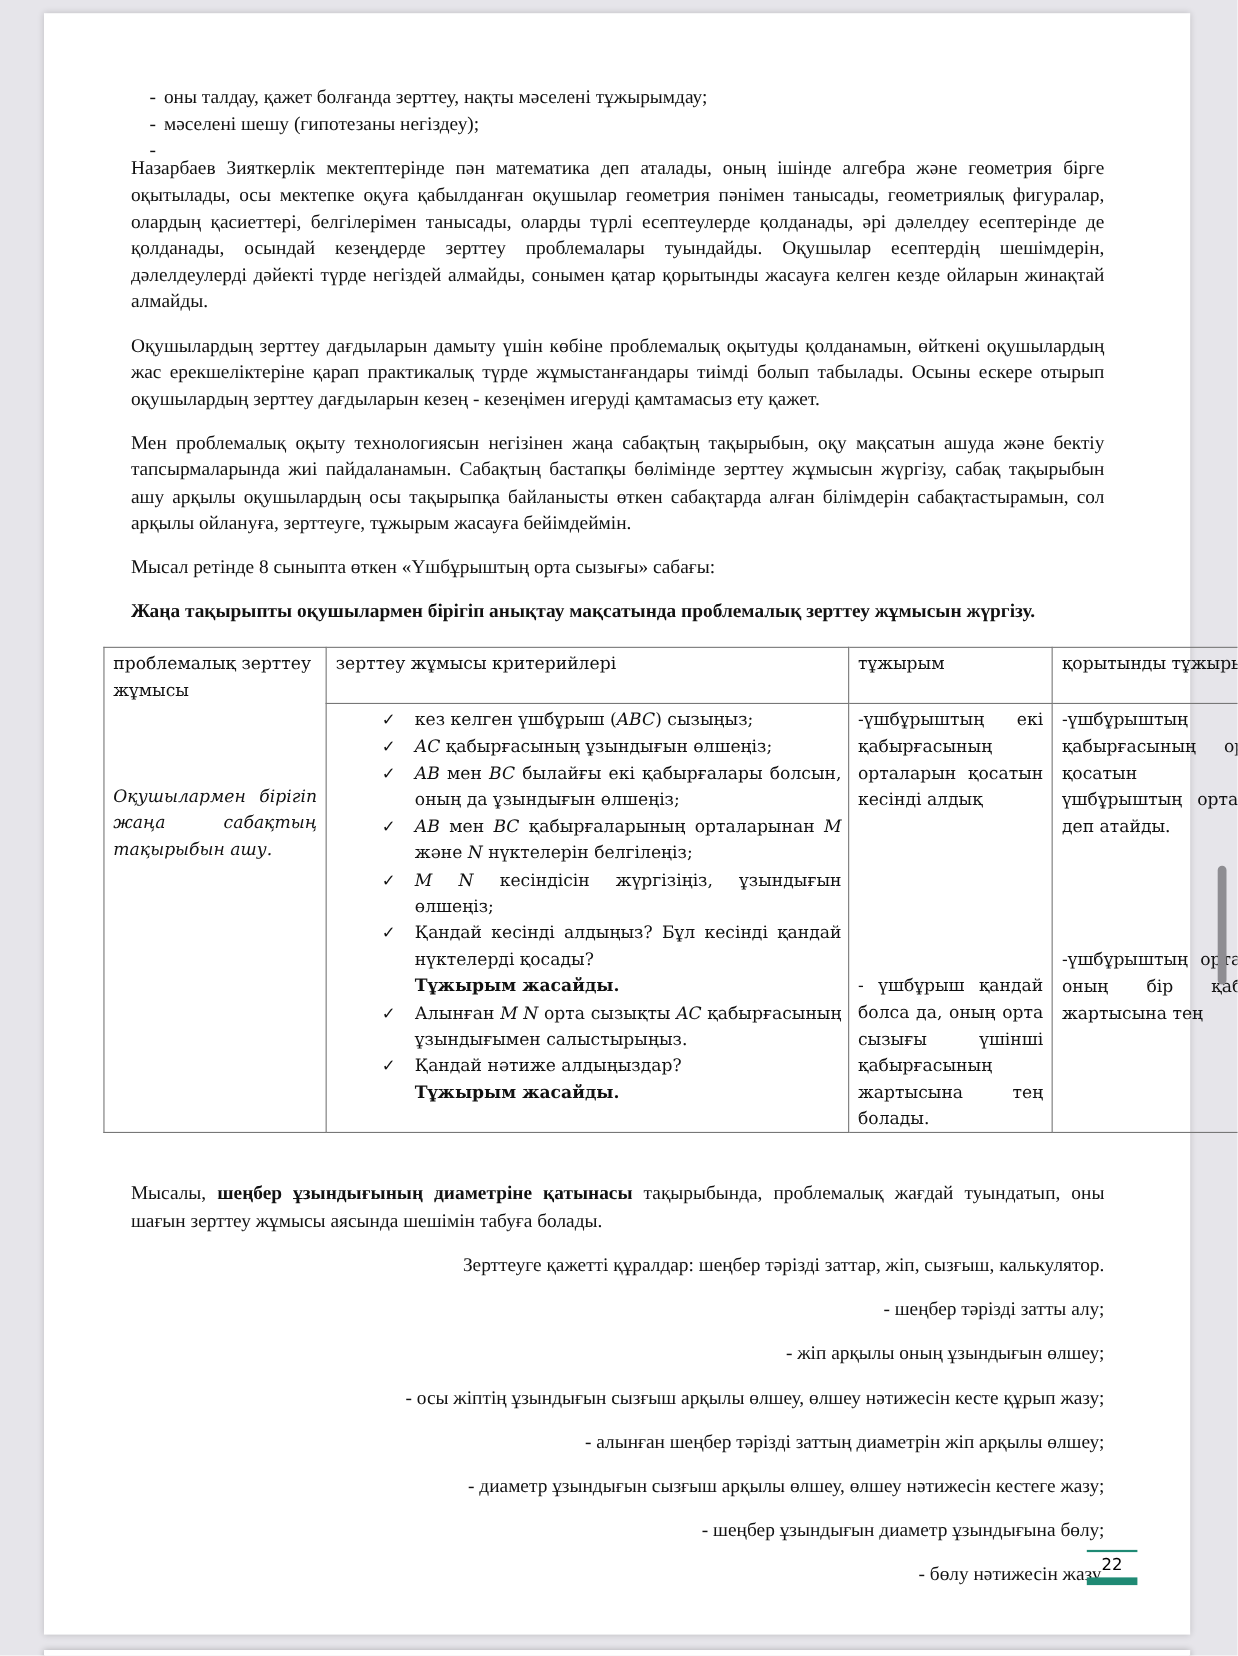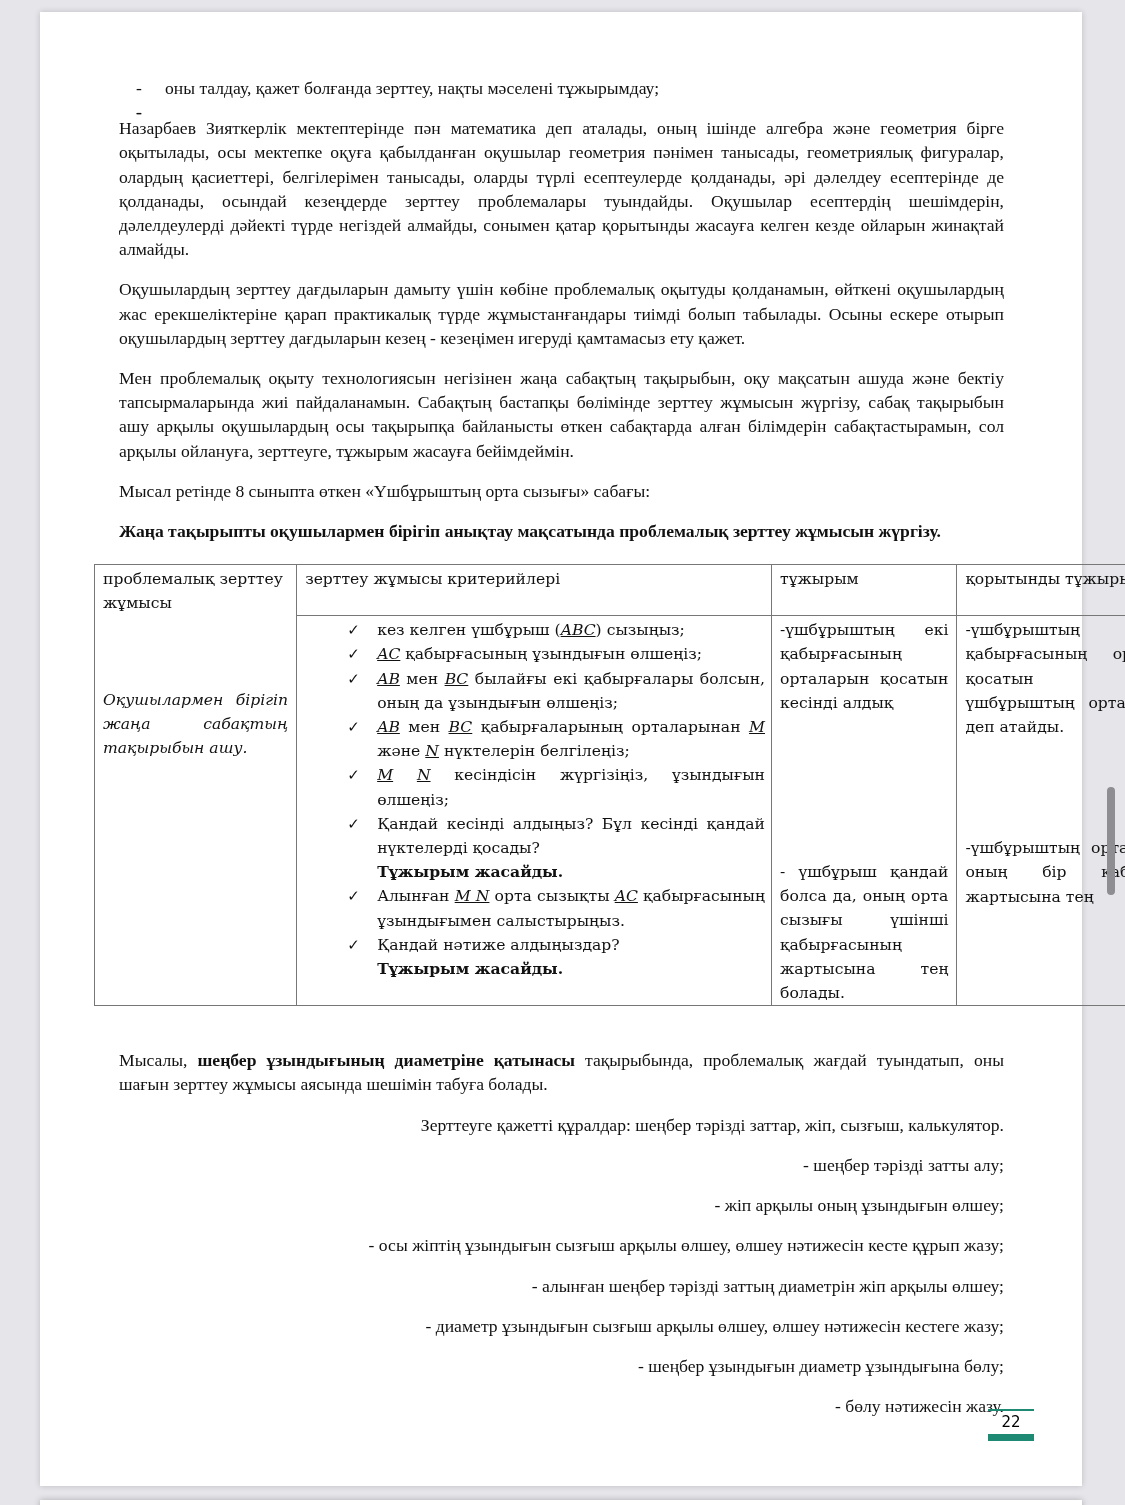--- a/index.html
+++ b/index.html
@@ -17,21 +17,21 @@
     position:absolute; left:40px; top:1500px; width:1042px; height:20px;
     background:#fff; box-shadow:0 0 6px rgba(0,0,0,0.25);
   }
   .content {
     position:absolute; left:63px; top:64px; width:917px;
     font-size:17.6px; line-height:24.2px;
   }
   .dash-list { margin:0; padding:0; list-style:none; }
   .dash-list li { position:relative; padding-left:36px; }
   .dash-list li .dash { position:absolute; left:33px; top:0; }
-  .dash-list li .txt { display:inline-block; margin-left:26px; }
+  .dash-list li .txt { display:inline-block; margin-left:10px; }
   p { margin:16px; text-align:justify; }
   .bold { font-weight:bold; }
   .subhead { font-weight:bold; text-align:justify; }
   table.research {
     border-collapse:collapse; margin-top:21px; margin-left:-9px;
     width:1117px; font-size:17.4px; line-height:24.2px;
     font-family:"DejaVu Serif", "Liberation Serif", serif;
     font-size:15.6px;
   }
   table.research td {
@@ -39,42 +39,42 @@
     text-align:justify;
   }
   .c1 { width:152px; }
   .c2 { width:380px; }
   .c3 { width:138px; }
   .c4 { width:195px;margin-top:24px; }
   .italic { font-style:italic; }
   .crit-list { list-style:none; margin:0; padding:0 0 0 42px; }
   .crit-list li { position:relative; padding-left:30px; text-align:justify; }
   .crit-list li .check { position:absolute; left:0; top:0; font-size:15px; }
-  .math { font-style:italic;text-decoration:underline; }
+  .math { font-style:italic; }
   .pagenum {
     position:absolute; left:988px; top:1409px; width:46px; text-align:center;
     font-family:"DejaVu Sans", sans-serif; font-size:15px; color:#000000;
   }
   .pagenum .bar-top { height:2px; background:#1f8a74; margin-bottom:2px; }
   .pagenum .bar-bottom { height:7px; background:#1f8a74; margin-top:3px; }
   .scrollbar {
     position:absolute; left:1107px; top:787px; width:8px; height:108px;
     background:#8e8d92; border-radius:4px;
   }
   .bullets2 p { text-align:right; }
 </style>
 </head>
 <body>
 
 <div class="page">
   <div class="content">
 
     <ul class="dash-list">
       <li><span class="dash">-</span><span class="txt">оны талдау, қажет болғанда зерттеу, нақты мәселені тұжырымдау;</span></li>
-      <li><span class="dash">-</span></li>
+      <li><span class="dash">-</span><span class="txt">мәселені шешу (гипотезаны негіздеу);</span></li>
       <li><span class="dash">-</span></li>
     </ul>
 
     <p>Назарбаев Зияткерлік мектептерінде пән математика деп аталады, оның ішінде алгебра және геометрия бірге оқытылады, осы мектепке оқуға қабылданған оқушылар  геометрия пәнімен танысады, геометриялық фигуралар, олардың қасиеттері, белгілерімен танысады, оларды түрлі есептеулерде қолданады, әрі дәлелдеу есептерінде де қолданады, осындай кезеңдерде  зерттеу проблемалары туындайды. Оқушылар есептердің шешімдерін, дәлелдеулерді дәйекті түрде негіздей алмайды, сонымен қатар қорытынды жасауға келген кезде ойларын жинақтай алмайды.</p>
     <p>Оқушылардың зерттеу дағдыларын дамыту үшін көбіне проблемалық оқытуды қолданамын, өйткені оқушылардың жас ерекшеліктеріне қарап практикалық түрде жұмыстанғандары тиімді болып табылады. Осыны ескере отырып оқушылардың зерттеу дағдыларын кезең - кезеңімен игеруді қамтамасыз ету қажет.</p>
     <p>Мен проблемалық оқыту технологиясын негізінен жаңа сабақтың тақырыбын, оқу мақсатын ашуда және бектіу тапсырмаларында жиі пайдаланамын. Сабақтың бастапқы бөлімінде зерттеу жұмысын жүргізу, сабақ тақырыбын ашу арқылы оқушылардың осы тақырыпқа байланысты өткен сабақтарда алған білімдерін сабақтастырамын, сол арқылы ойлануға, зерттеуге, тұжырым жасауға бейімдеймін.</p>
     <p>Мысал ретінде 8 сыныпта өткен «Үшбұрыштың орта сызығы» сабағы:</p>
     <p class="subhead">Жаңа тақырыпты оқушылармен бірігіп анықтау мақсатында проблемалық зерттеу жұмысын жүргізу.</p>
 
     <table class="research">

